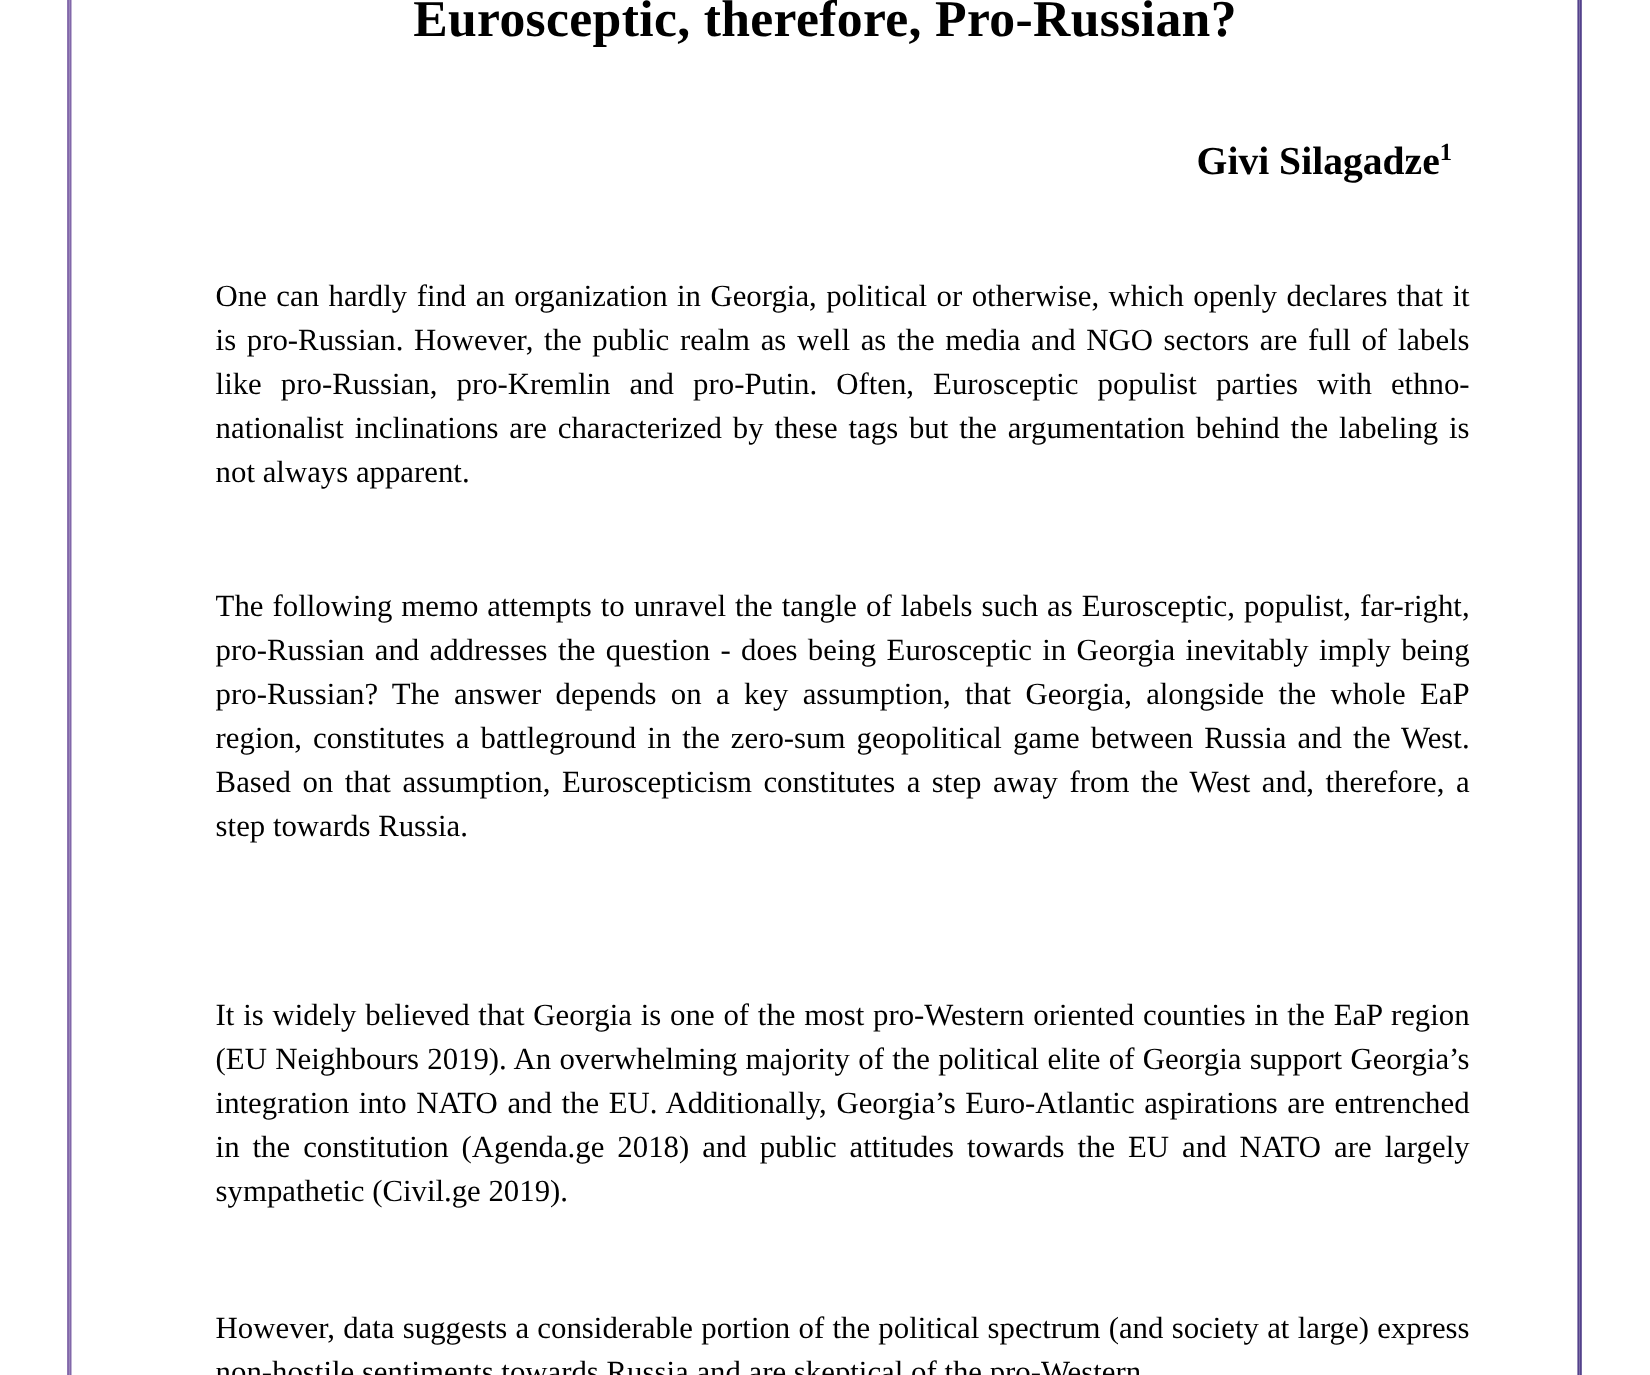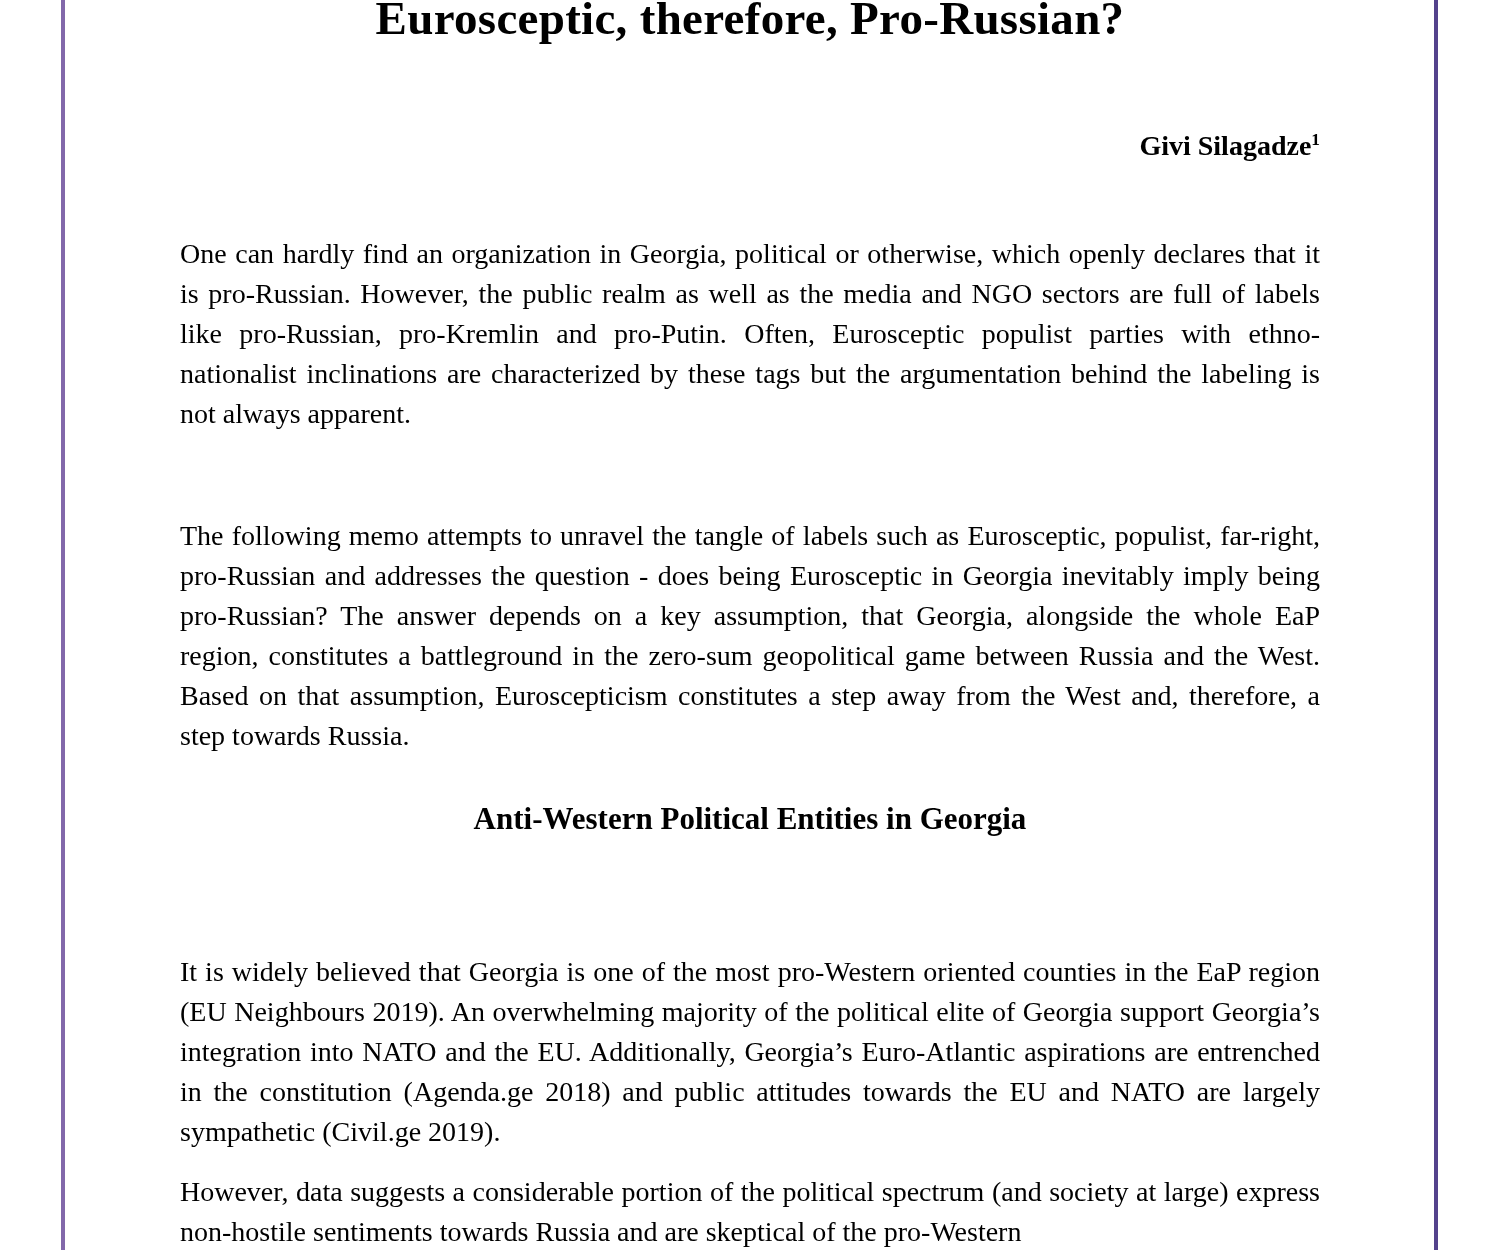--- a/index.html
+++ b/index.html
@@ -55,42 +55,42 @@
     font-size: 47px;
     font-weight: bold;
     line-height: 60px;
     letter-spacing: 0.3px;
     white-space: nowrap;
   }
   .author-line {
     position: absolute;
     top: 126px;
     right: 0;
-    font-size: 28px;
+    font-size: 36px;
     font-weight: bold;
     line-height: 40px;
     text-align: right;
   }
   .author-line sup {
     font-size: 62%;
     line-height: 0;
     vertical-align: super;
   }
   p.body-para {
     position: absolute;
     left: 0;
     width: 1140px;
-    margin: 0;
+    margin: 16px;
     font-size: 28px;
     line-height: 40px;
     text-align: justify;
   }
   #para-1 { top: 234px; }
   #para-2 { top: 516px; }
-  #para-3 { top: 952px; }
+  #para-3 { top: 888px; }
   #para-4 { top: 1172px; }
   .section-heading {
     position: absolute;
     top: 799px;
     left: 0;
     width: 100%;
     margin: 0;
     text-align: center;
     font-size: 31px;
     font-weight: bold;
@@ -109,19 +109,18 @@
   <h1 class="doc-title">Eurosceptic, therefore, Pro-Russian?</h1>
 
   <div class="author-line">
     <span>Givi Silagadze</span><sup>1</sup>
   </div>
 
   <p id="para-1" class="body-para">One can hardly find an organization in Georgia, political or otherwise, which openly declares that it is pro-Russian. However, the public realm as well as the media and NGO sectors are full of labels like pro-Russian, pro-Kremlin and pro-Putin. Often, Eurosceptic populist parties with ethno-nationalist inclinations are characterized by these tags but the argumentation behind the labeling is not always apparent.</p>
 
   <p id="para-2" class="body-para">The following memo attempts to unravel the tangle of labels such as Eurosceptic, populist, far-right, pro-Russian and addresses the question - does being Eurosceptic in Georgia inevitably imply being pro-Russian? The answer depends on a key assumption, that Georgia, alongside the whole EaP region, constitutes a battleground in the zero-sum geopolitical game between Russia and the West. Based on that assumption, Euroscepticism constitutes a step away from the West and, therefore, a step towards Russia.</p>
 
-  <h2 class="section-heading">Anti-Western Political Entities in Georgia</h2>
 
   <p id="para-3" class="body-para">It is widely believed that Georgia is one of the most pro-Western oriented counties in the EaP region (EU Neighbours 2019). An overwhelming majority of the political elite of Georgia support Georgia’s integration into NATO and the EU. Additionally, Georgia’s Euro-Atlantic aspirations are entrenched in the constitution (Agenda.ge 2018) and public attitudes towards the EU and NATO are largely sympathetic (Civil.ge 2019).</p>
 
   <p id="para-4" class="body-para">However, data suggests a considerable portion of the political spectrum (and society at large) express non-hostile sentiments towards Russia and are skeptical of the pro-Western</p>
 
 </div>
 
 </body></html>

